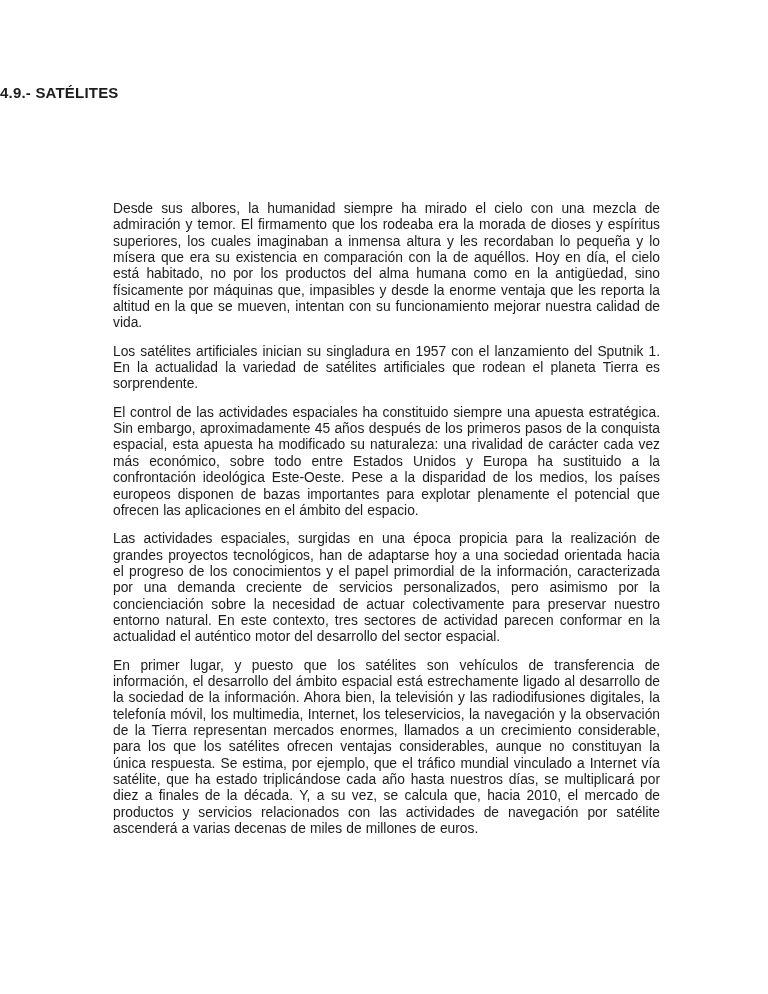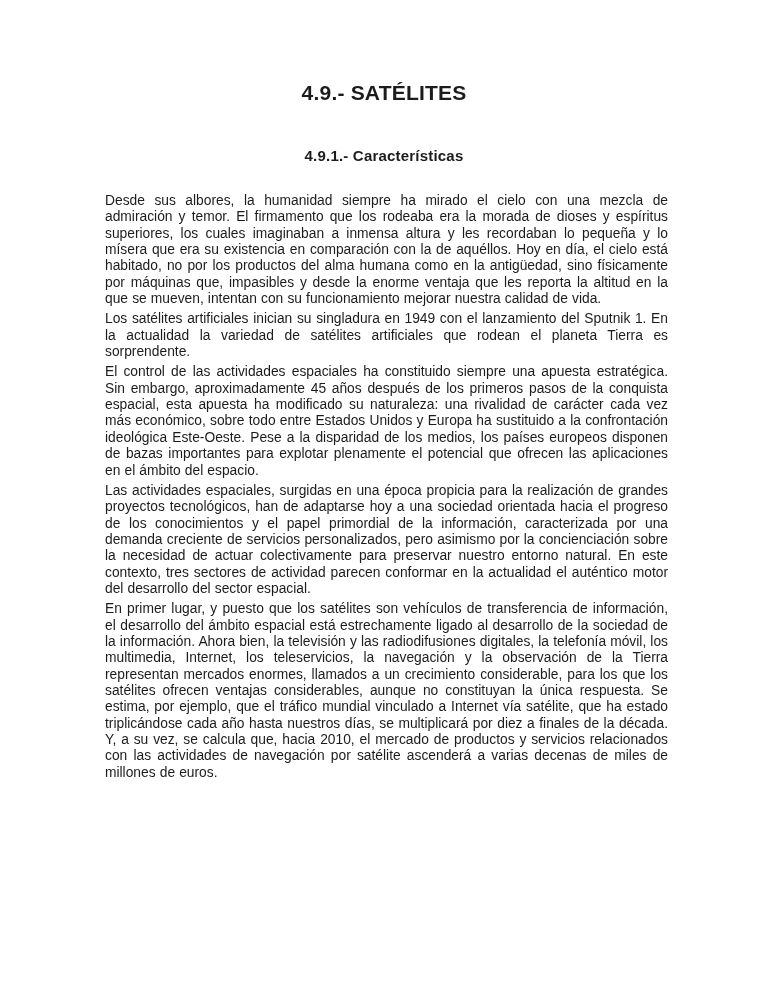--- a/index.html
+++ b/index.html
@@ -14,22 +14,21 @@
     background: #ffffff;
     font-family: "Liberation Sans", sans-serif;
     color: #1c1c1c;
     overflow: hidden;
   }
   .doc-heading {
     position: absolute;
     top: 84px;
     left: 0;
     width: 100%;
-    text-align: center;
-    font-size: 21px;
+    font-size: 15px;
     line-height: 17px;
     font-weight: bold;
     letter-spacing: 0.2px;
   }
   .doc-subheading {
     position: absolute;
     top: 147px;
     left: 0;
     width: 100%;
     text-align: center;
@@ -45,38 +44,37 @@
     width: 571px;
     font-size: 13.8px;
     line-height: 16.35px;
     text-align: justify;
     text-justify: inter-word;
     hyphens: none;
     -webkit-hyphens: none;
     word-spacing: 0.02em;
   }
   .doc-body p {
-    margin: 4px;
+    margin: 12px;
     padding: 0;
   }
   
   .doc-body p.continues {
     text-align-last: justify;
   }
 </style>
 </head>
 <body>
 
 <div class="page">
 
   <div class="doc-heading">4.9.- SATÉLITES</div>
 
-  <div class="doc-subheading">4.9.1.- Características</div>
 
   <div class="doc-body">
     <p>Desde sus albores, la humanidad siempre ha mirado el cielo con una mezcla de admiración y temor. El firmamento que los rodeaba era la morada de dioses y espíritus superiores, los cuales imaginaban a inmensa altura y les recordaban lo pequeña y lo mísera que era su existencia en comparación con la de aquéllos. Hoy en día, el cielo está habitado, no por los productos del alma humana como en la antigüedad, sino físicamente por máquinas que, impasibles y desde la enorme ventaja que les reporta la altitud en la que se mueven, intentan con su funcionamiento mejorar nuestra calidad de vida.</p>
-    <p>Los satélites artificiales inician su singladura en 1949 con el lanzamiento del Sputnik 1. En la actualidad la variedad de satélites artificiales que rodean el planeta Tierra es sorprendente.</p>
+    <p>Los satélites artificiales inician su singladura en 1957 con el lanzamiento del Sputnik 1. En la actualidad la variedad de satélites artificiales que rodean el planeta Tierra es sorprendente.</p>
     <p>El control de las actividades espaciales ha constituido siempre una apuesta estratégica. Sin embargo, aproximadamente 45 años después de los primeros pasos de la conquista espacial, esta apuesta ha modificado su naturaleza: una rivalidad de carácter cada vez más económico, sobre todo entre Estados Unidos y Europa ha sustituido a la confrontación ideológica Este-Oeste. Pese a la disparidad de los medios, los países europeos disponen de bazas importantes para explotar plenamente el potencial que ofrecen las aplicaciones en el ámbito del espacio.</p>
     <p>Las actividades espaciales, surgidas en una época propicia para la realización de grandes proyectos tecnológicos, han de adaptarse hoy a una sociedad orientada hacia el progreso de los conocimientos y el papel primordial de la información, caracterizada por una demanda creciente de servicios personalizados, pero asimismo por la concienciación sobre la necesidad de actuar colectivamente para preservar nuestro entorno natural. En este contexto, tres sectores de actividad parecen conformar en la actualidad el auténtico motor del desarrollo del sector espacial.</p>
     <p>En primer lugar, y puesto que los satélites son vehículos de transferencia de información, el desarrollo del ámbito espacial está estrechamente ligado al desarrollo de la sociedad de la información. Ahora bien, la televisión y las radiodifusiones digitales, la telefonía móvil, los multimedia, Internet, los teleservicios, la navegación y la observación de la Tierra representan mercados enormes, llamados a un crecimiento considerable, para los que los satélites ofrecen ventajas considerables, aunque no constituyan la única respuesta. Se estima, por ejemplo, que el tráfico mundial vinculado a Internet vía satélite, que ha estado triplicándose cada año hasta nuestros días, se multiplicará por diez a finales de la década. Y, a su vez, se calcula que, hacia 2010, el mercado de productos y servicios relacionados con las actividades de navegación por satélite ascenderá a varias decenas de miles de millones de euros.</p>
   </div>
 
 </div>
 
 </body></html>

